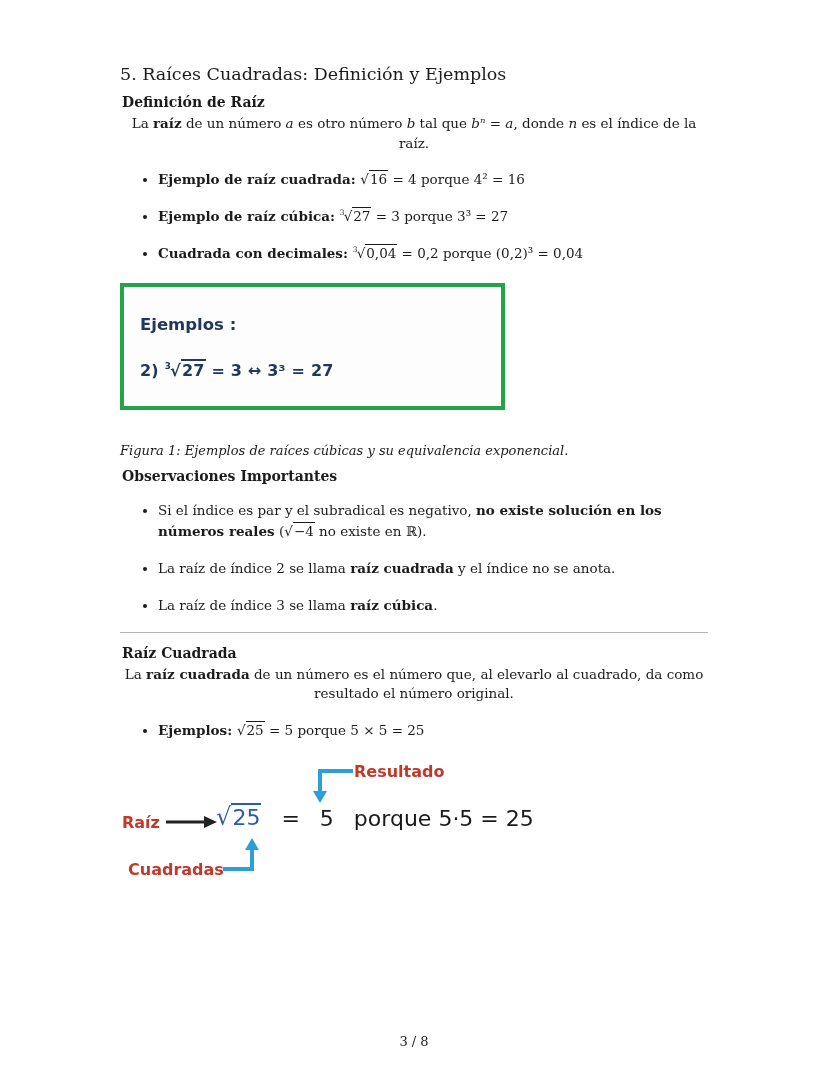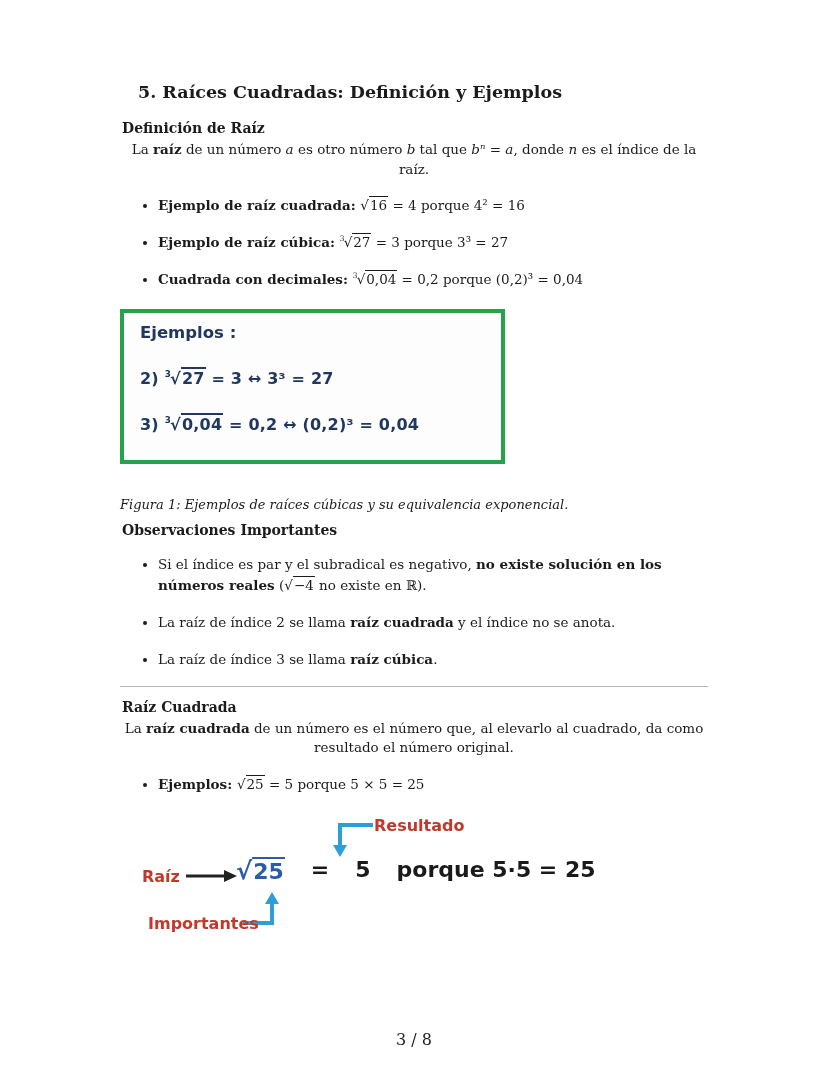--- a/index.html
+++ b/index.html
@@ -8,95 +8,93 @@
     width:828px;height:1071px;
     box-sizing:border-box;
     padding:64px 120px 0 120px;
     background:#ffffff;
     font-family:"DejaVu Serif","Liberation Serif",serif;
     color:#1b1b1b;
     overflow:hidden;
   }
   .b{font-weight:700}
   .i{font-style:italic}
-  h1.doc-title{font-size:17.5px;margin:18px;font-weight:700;}
+  h1.doc-title{font-size:17.5px;margin:0;font-weight:400;}
   h2.sub{font-size:14px;margin:10px 0 0 2px;font-weight:700;}
   p.body-text{font-size:13.5px;line-height:1.45;margin:4px 0 0 0;text-align:center;}
   ul.doc-list{margin:9px 0 0 0;padding:0 0 0 38px;font-size:13.5px;line-height:1.55;}
   ul.doc-list li{margin:16px 0;}
   
   .root{white-space:nowrap;}
   .root .idx{font-size:0.55em;vertical-align:0.8em;margin-right:-0.1em;}
   .root .rad{border-top:1.4px solid currentColor;padding:0 1px;}
   
   .figure1{
     box-sizing:border-box;
     width:385px;
     margin:19px 0 0 0;
     border:4px solid #24a34a;
     background:#fdfdfd;
-    padding:10px 16px 26px 16px;
+    padding:28px 16px 26px 16px;
     font-family:"DejaVu Sans","Liberation Sans",sans-serif;
     color:#20375f;
     font-weight:700;
   }
   .figure1 .fig1-title{font-size:16.5px;}
   .figure1 .fig1-item{font-size:16px;margin-top:27px;letter-spacing:0.2px;}
   .figure1 .root .rad{border-top-width:2px;}
   .caption{font-size:13px;font-style:italic;margin:33px 0 0 0;}
   .caption2{margin-top:24px;}
   hr.rule{border:none;border-top:1px solid #b4b4b4;margin:15px 0 12px 0;}
   
   .figure2{
     position:relative;
     width:430px;height:140px;
     margin-top:14px;
     font-family:"DejaVu Sans","Liberation Sans",sans-serif;
-    margin-left:20px;
   }
   .fig2-arrows{position:absolute;left:0;top:0;pointer-events:none;}
   .fig2-label{
     position:absolute;
     color:#c0392b;font-weight:700;font-size:16px;white-space:nowrap;
   }
   .fig2-raiz{left:2px;top:56px;}
   .fig2-resultado{left:234px;top:5px;}
   .fig2-subradical{left:8px;top:103px;}
   .fig2-expr{
     position:absolute;left:96px;top:46px;
-    display:flex;align-items:flex-start;gap:26px;
-    font-size:22px;font-weight:700;color:#1a1a1a;white-space:nowrap;
+    display:flex;align-items:flex-end;gap:20px;
+    font-size:22px;font-weight:400;color:#1a1a1a;white-space:nowrap;
   }
   .fig2-root{color:#2a5caa;}
   .fig2-root .rad{border-top-width:2px;}
   .fig2-root .sign{font-size:1.1em;}
   .page-footer{
     position:absolute;left:0;right:0;bottom:22px;
-    text-align:center;font-size:16px;color:#222222;
+    text-align:center;font-size:13px;color:#222222;
   }
 </style>
 </head>
 <body>
 
 <div class="page">
 
   <h1 class="doc-title">5. Raíces Cuadradas: Definición y Ejemplos</h1>
 
   <h2 class="sub">Definición de Raíz</h2>
   <p class="body-text"><span>La </span><span class="b">raíz</span><span> de un número </span><span class="i">a</span><span> es otro número </span><span class="i">b</span><span> tal que </span><span class="i">bⁿ</span><span> = </span><span class="i">a</span><span>, donde </span><span class="i">n</span><span> es el índice de la raíz.</span></p>
   <ul class="doc-list">
     <li><span class="b">Ejemplo de raíz cuadrada: </span><span class="root"><span class="sign">√</span><span class="rad">16</span></span><span> = 4 porque 4² = 16</span></li>
     <li><span class="b">Ejemplo de raíz cúbica: </span><span class="root"><span class="idx">3</span><span class="sign">√</span><span class="rad">27</span></span><span> = 3 porque 3³ = 27</span></li>
     <li><span class="b">Cuadrada con decimales: </span><span class="root"><span class="idx">3</span><span class="sign">√</span><span class="rad">0,04</span></span><span> = 0,2 porque (0,2)³ = 0,04</span></li>
   </ul>
 
   <div class="figure1">
     <div class="fig1-title">Ejemplos :</div>
     <div class="fig1-item"><span>2) </span><span class="root"><span class="idx">3</span><span class="sign">√</span><span class="rad">27</span></span><span> = 3 ↔ 3³ = 27</span></div>
-    <div class="fig1-item"><span>3) </span><span class="root"><span class="idx">3</span><span class="sign">√</span><span class="rad">0,04</span></span><span> = 0,2 ↔ (0,2)³ = 0,04</span></div>
   </div>
   <p class="caption">Figura 1: Ejemplos de raíces cúbicas y su equivalencia exponencial.</p>
 
   <h2 class="sub">Observaciones Importantes</h2>
   <ul class="doc-list">
     <li><span>Si el índice es par y el subradical es negativo, </span><span class="b">no existe solución en los números reales</span><span> (</span><span class="root"><span class="sign">√</span><span class="rad">−4</span></span><span> no existe en ℝ).</span></li>
     <li><span>La raíz de índice 2 se llama </span><span class="b">raíz cuadrada</span><span> y el índice no se anota.</span></li>
     <li><span>La raíz de índice 3 se llama </span><span class="b">raíz cúbica</span><span>.</span></li>
   </ul>
 
@@ -112,21 +110,21 @@
     <svg class="fig2-arrows" width="430" height="140" viewBox="0 0 430 140" aria-hidden="true">
       <path d="M46 65 H84" stroke="#222222" stroke-width="3" fill="none"></path>
       <polygon points="84,59 97,65 84,71" fill="#222222"></polygon>
       <path d="M233 14 H200 V34" stroke="#2e9fd6" stroke-width="4" fill="none"></path>
       <polygon points="193,34 207,34 200,46" fill="#2e9fd6"></polygon>
       <path d="M103 112 H132 V93" stroke="#2e9fd6" stroke-width="4" fill="none"></path>
       <polygon points="125,93 139,93 132,81" fill="#2e9fd6"></polygon>
     </svg>
     <span class="fig2-label fig2-resultado">Resultado</span>
     <span class="fig2-label fig2-raiz">Raíz</span>
-    <span class="fig2-label fig2-subradical">Importantes</span>
+    <span class="fig2-label fig2-subradical">Cuadradas</span>
     <div class="fig2-expr">
       <span class="fig2-root"><span class="root"><span class="sign">√</span><span class="rad">25</span></span></span>
       <span>=</span>
       <span>5</span>
       <span>porque 5·5 = 25</span>
     </div>
   </div>
 
   <div class="page-footer">3 / 8</div>
 

